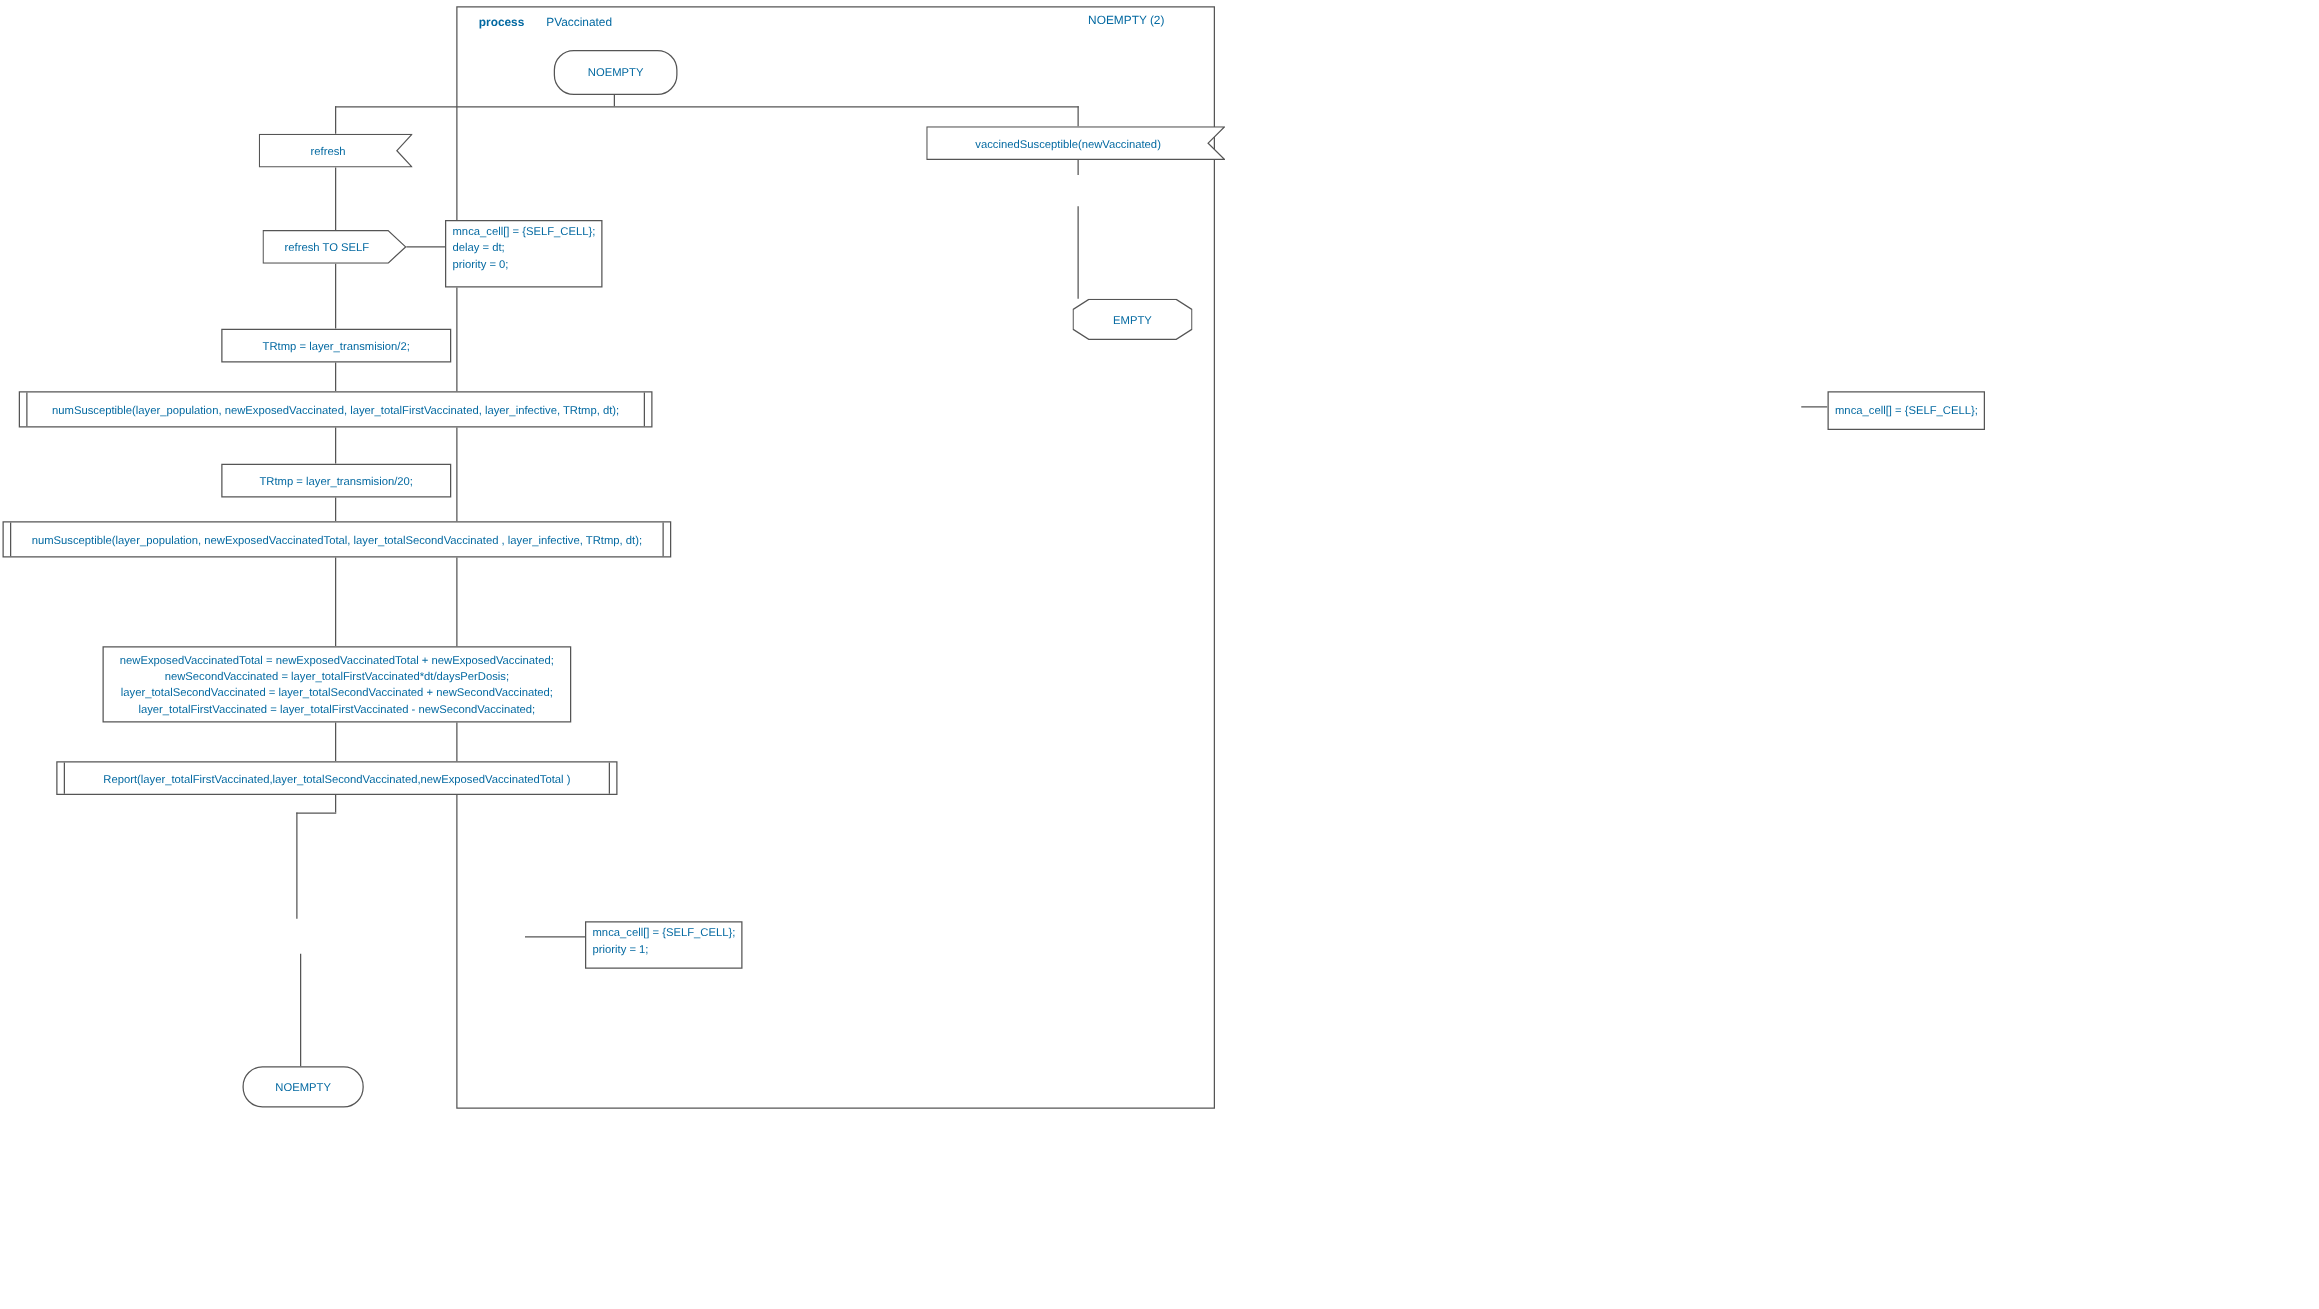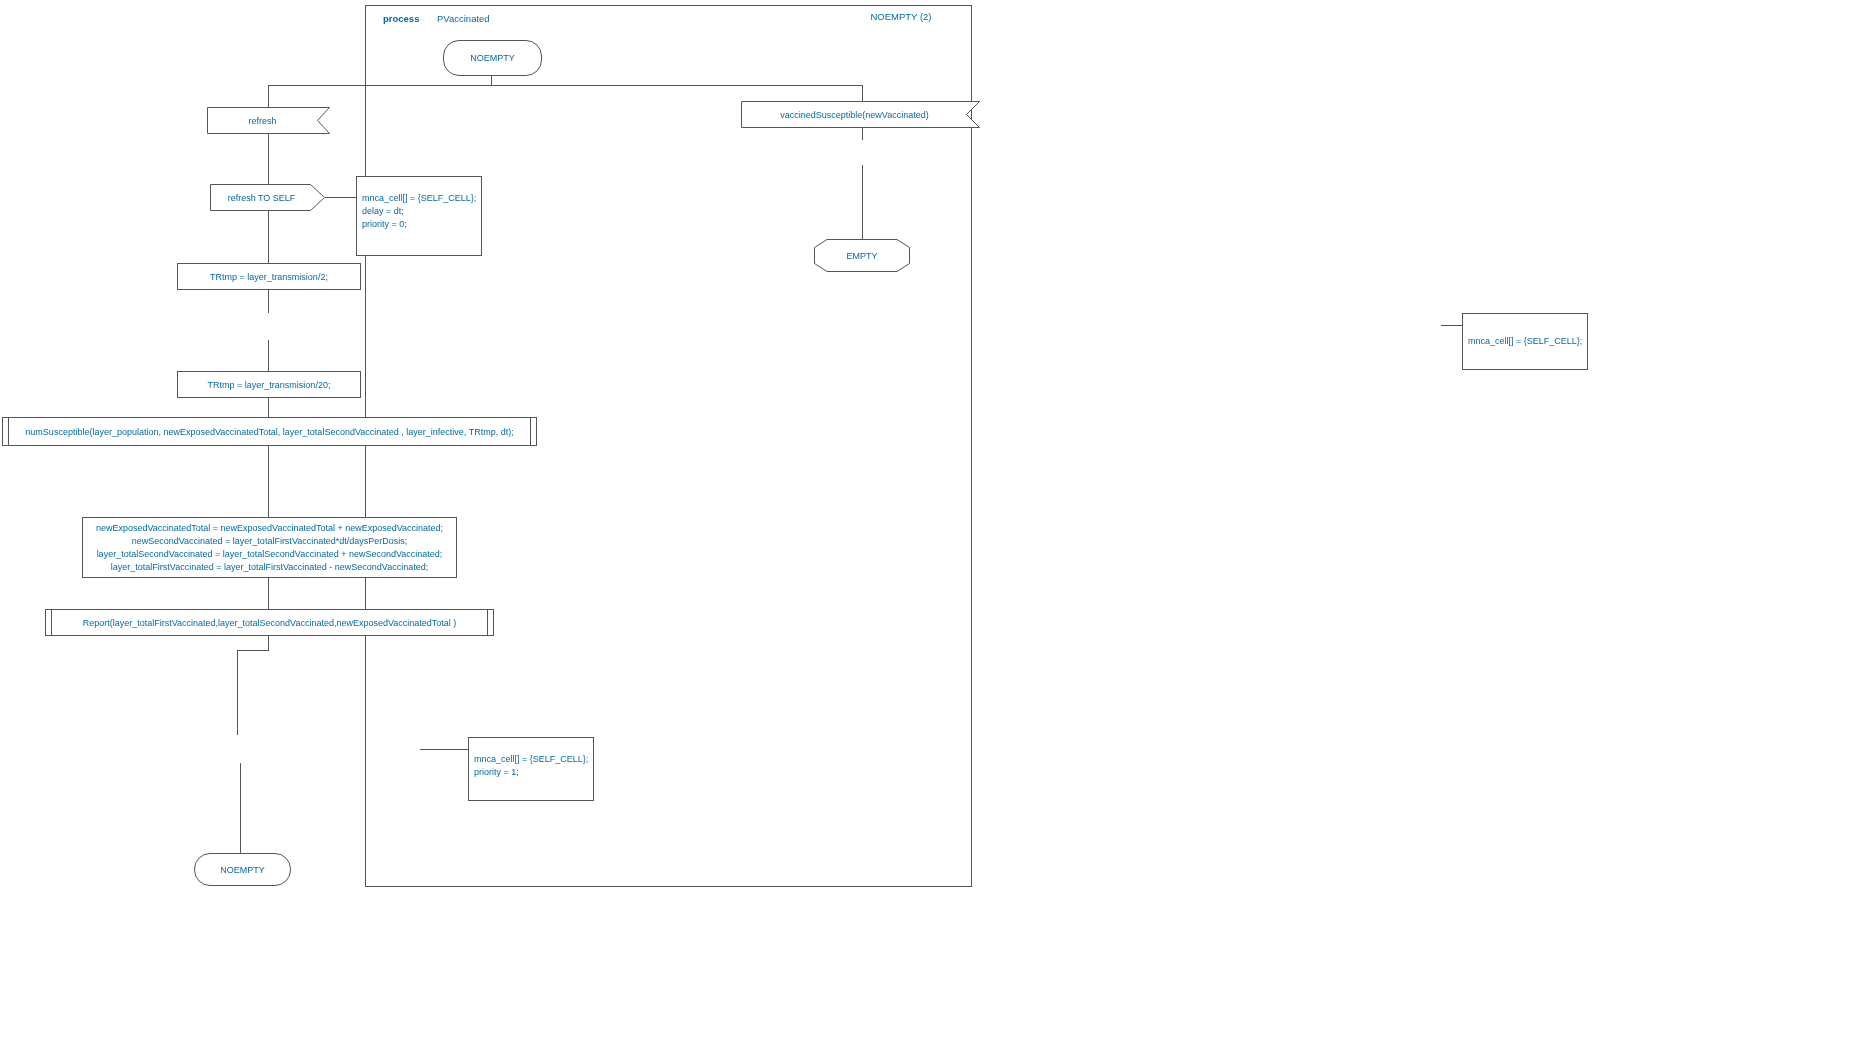--- a/index.html
+++ b/index.html
@@ -18,21 +18,21 @@
   .proc::before,.proc::after{content:"";position:absolute;top:0;bottom:0;width:1px;background:#555;}
   .proc::before{left:5px;}
   .proc::after{right:5px;}
   .state{border-radius:16px;}
   .multiline{flex-direction:column;line-height:13px;}
   .svgnode{position:absolute;z-index:2;}
   .svgnode svg{position:absolute;left:0;top:0;}
   .svgnode .lbl{position:absolute;left:0;top:0;right:0;bottom:0;display:flex;
         align-items:center;justify-content:center;font-size:9px;white-space:nowrap;}
   .comment{position:absolute;border:1px solid #555;background:#fff;font-size:9px;
-        line-height:13px;padding:15px 5px;white-space:nowrap;z-index:2;}
+        line-height:13px;padding:2px 5px;white-space:nowrap;z-index:2;}
 </style>
 </head>
 <body>
 
 <div class="canvas">
 
   <div class="frame"></div>
   <div class="hdr bold" style="left:383px;top:13px">process</div>
   <div class="hdr" style="left:437px;top:13px">PVaccinated</div>
   <div class="hdr" style="left:851px;top:11px;width:100px;text-align:center">NOEMPTY (2)</div>
@@ -79,20 +79,23 @@
   <div class="comment" style="left:356px;top:176px;height:48px">
     <div>mnca_cell[] = {SELF_CELL};</div>
     <div>delay = dt;</div>
     <div>priority = 0;</div>
   </div>
 
   <div class="node" style="left:177px;top:263px;width:182px;height:25px">
     <span>TRtmp = layer_transmision/2;</span>
   </div>
 
+  <div class="node proc" style="left:15px;top:313px;width:505px;height:27px">
+    <span>numSusceptible(layer_population, newExposedVaccinated, layer_totalFirstVaccinated, layer_infective, TRtmp, dt);</span>
+  </div>
 
   <div class="node" style="left:177px;top:371px;width:182px;height:25px">
     <span>TRtmp = layer_transmision/20;</span>
   </div>
 
   <div class="node proc" style="left:2px;top:417px;width:533px;height:27px">
     <span>numSusceptible(layer_population, newExposedVaccinatedTotal, layer_totalSecondVaccinated , layer_infective, TRtmp, dt);</span>
   </div>
 
   <div class="node multiline" style="left:82px;top:517px;width:373px;height:59px">
@@ -117,21 +120,21 @@
   </div>
 
   <div class="svgnode" style="left:741px;top:101px;width:239px;height:27px">
     <svg width="239" height="27" viewBox="0 0 239 27">
       <polygon points="0.5,0.5 238.5,0.5 225.5,13.5 238.5,26.5 0.5,26.5" fill="#fff" stroke="#555" stroke-width="1"></polygon>
     </svg>
     <div class="lbl" style="padding-right:12px">vaccinedSusceptible(newVaccinated)</div>
   </div>
 
 
-  <div class="svgnode" style="left:814px;top:239px;width:96px;height:33px">
+  <div class="svgnode" style="left:858px;top:239px;width:96px;height:33px">
     <svg width="96" height="33" viewBox="0 0 96 33">
       <polygon points="13,0.5 83,0.5 95.5,8.5 95.5,24.5 83,32.5 13,32.5 0.5,24.5 0.5,8.5" fill="#fff" stroke="#555" stroke-width="1"></polygon>
     </svg>
     <div class="lbl">EMPTY</div>
   </div>
 
   <div class="comment" style="left:1462px;top:313px;height:25px;display:flex;align-items:center">
     <div>mnca_cell[] = {SELF_CELL};</div>
   </div>
 

